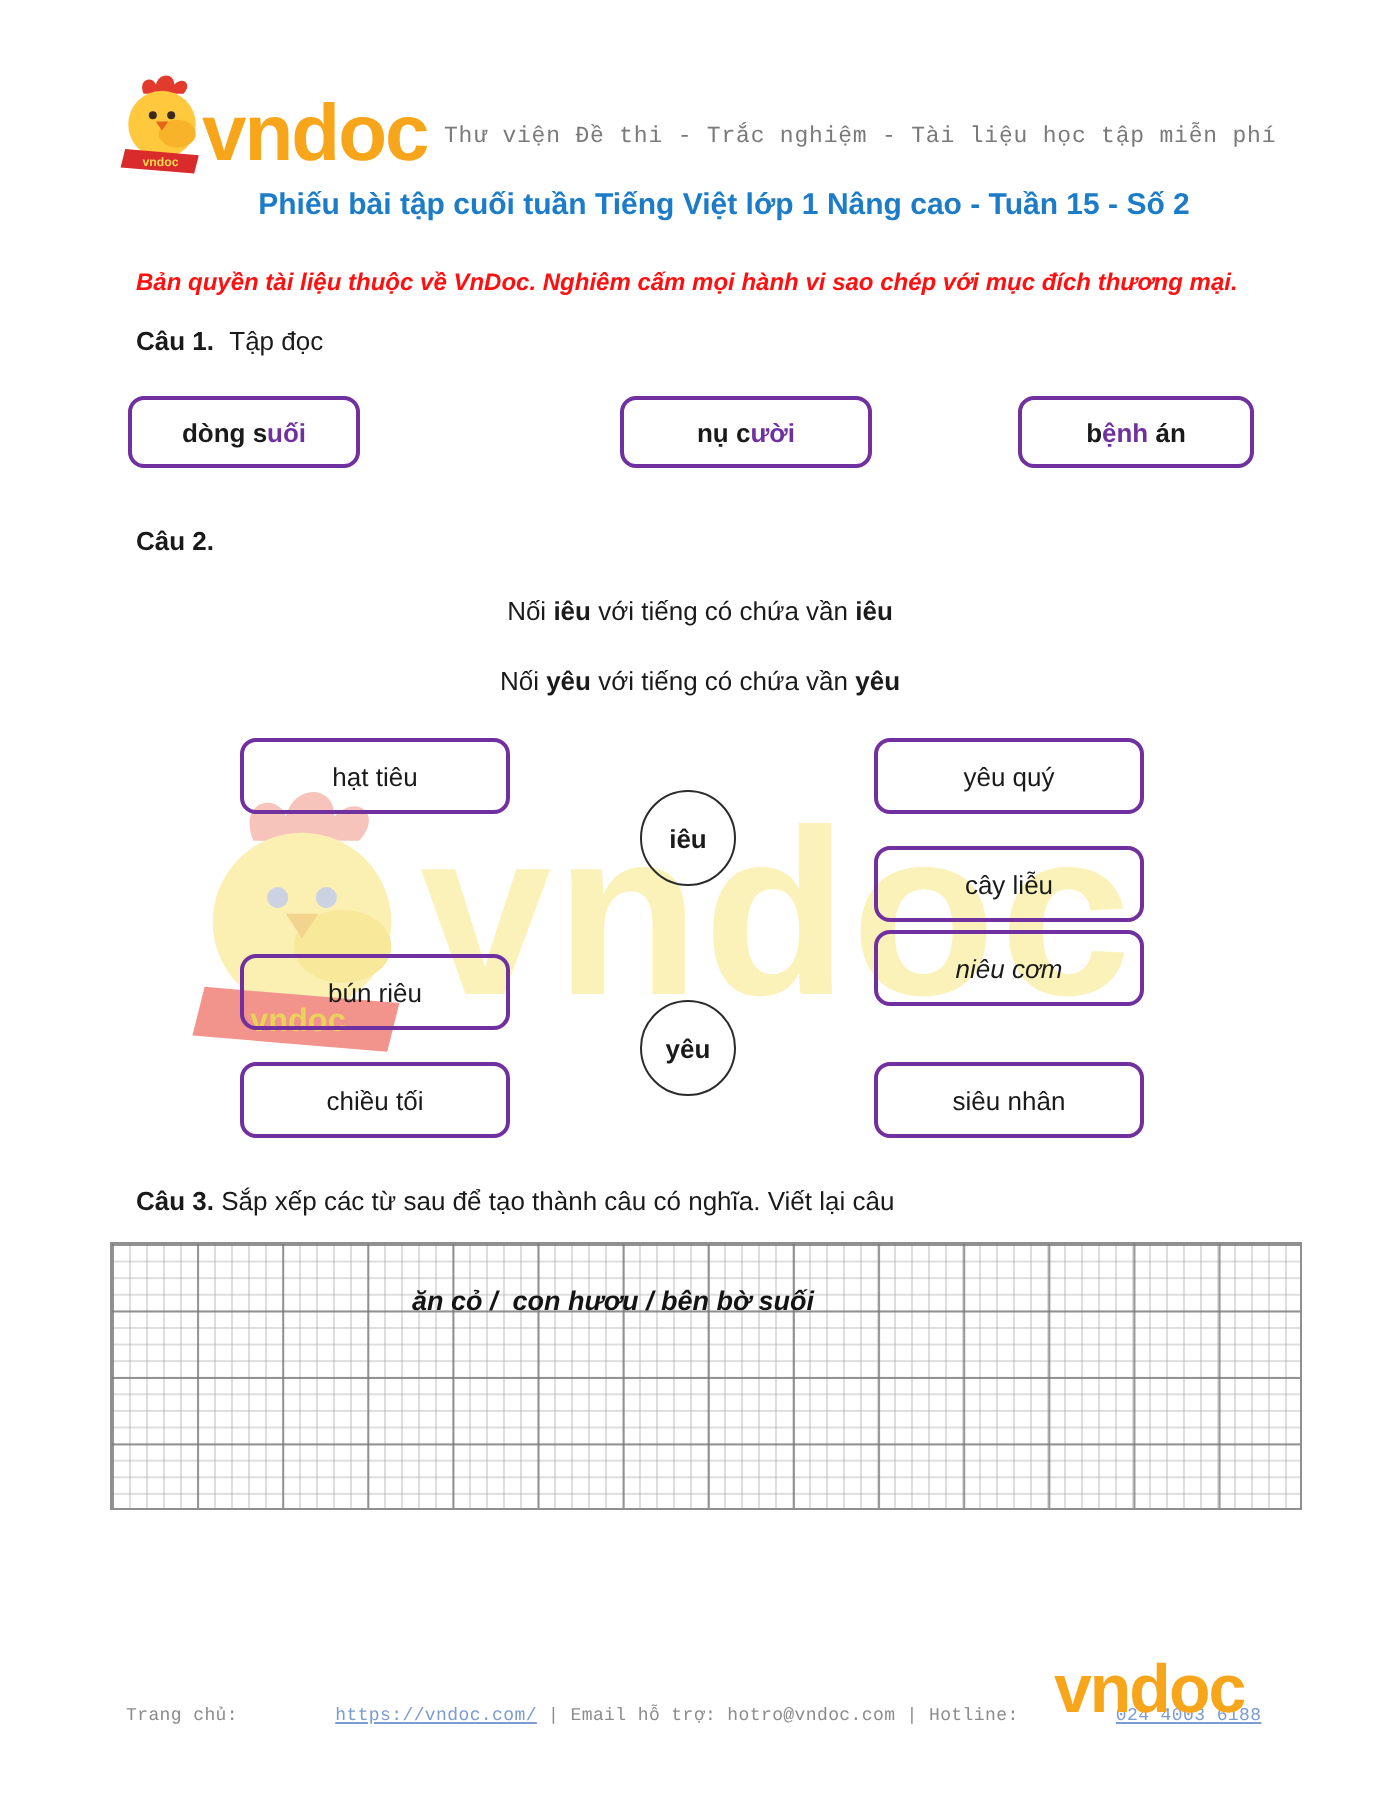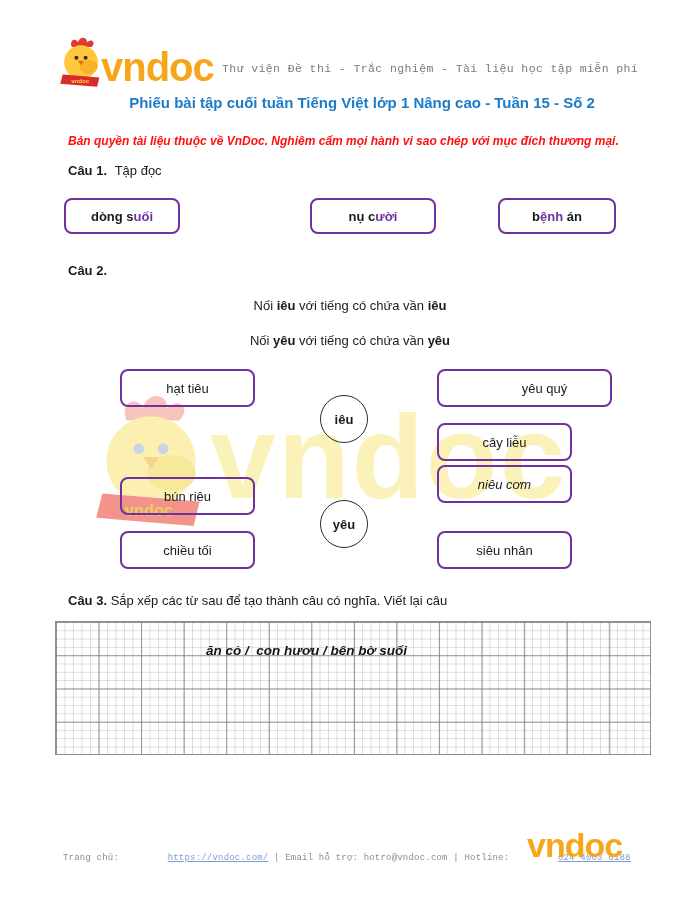--- a/index.html
+++ b/index.html
@@ -93,21 +93,21 @@
     <span class="q-label">Câu 1.</span>
     <span style="margin-left:4px;">Tập đọc</span>
   </div>
 
   <div class="abs z1 pill c1-pill" style="left:64px;top:198px;width:112px;height:32px;">
     <span><span>dòng s</span><span class="hl">uối</span><span></span></span>
   </div>
   <div class="abs z1 pill c1-pill" style="left:272px;top:198px;width:122px;height:32px;margin-left:38px;">
     <span><span>nụ c</span><span class="hl">ười</span><span></span></span>
   </div>
-  <div class="abs z1 pill c1-pill" style="left:498px;top:198px;width:114px;height:32px;">
+  <div class="abs z1 pill c1-pill" style="left:509px;top:198px;width:114px;height:32px;">
     <span><span>b</span><span class="hl">ệnh</span><span> án</span></span>
   </div>
 
   <div class="abs z1 q-line q-label" style="left:68px;top:263px;">Câu 2.</div>
 
   <div class="abs z1 center-line" style="top:298px;">
     <span>Nối </span><b>iêu</b><span> với tiếng có chứa vần </span><b>iêu</b>
   </div>
   <div class="abs z1 center-line" style="top:333px;">
     <span>Nối </span><b>yêu</b><span> với tiếng có chứa vần </span><b>yêu</b>
@@ -116,21 +116,21 @@
   <div class="abs z1 pill" style="left:120px;top:369px;width:131px;height:34px;">
       <span>hạt tiêu</span>
     </div>
   <div class="abs z1 pill" style="left:120px;top:477px;width:131px;height:34px;">
       <span>bún riêu</span>
     </div>
   <div class="abs z1 pill" style="left:120px;top:531px;width:131px;height:34px;">
       <span>chiều tối</span>
     </div>
 
-  <div class="abs z1 pill" style="left:437px;top:369px;width:131px;height:34px;padding-left:40px;">
+  <div class="abs z1 pill" style="left:437px;top:369px;width:131px;height:34px;">
       <span>yêu quý</span>
     </div>
   <div class="abs z1 pill" style="left:437px;top:423px;width:131px;height:34px;">
       <span>cây liễu</span>
     </div>
   <div class="abs z1 pill" style="left:437px;top:465px;width:131px;height:34px;font-style:italic;">
       <span>niêu cơm</span>
     </div>
   <div class="abs z1 pill" style="left:437px;top:531px;width:131px;height:34px;">
       <span>siêu nhân</span>

